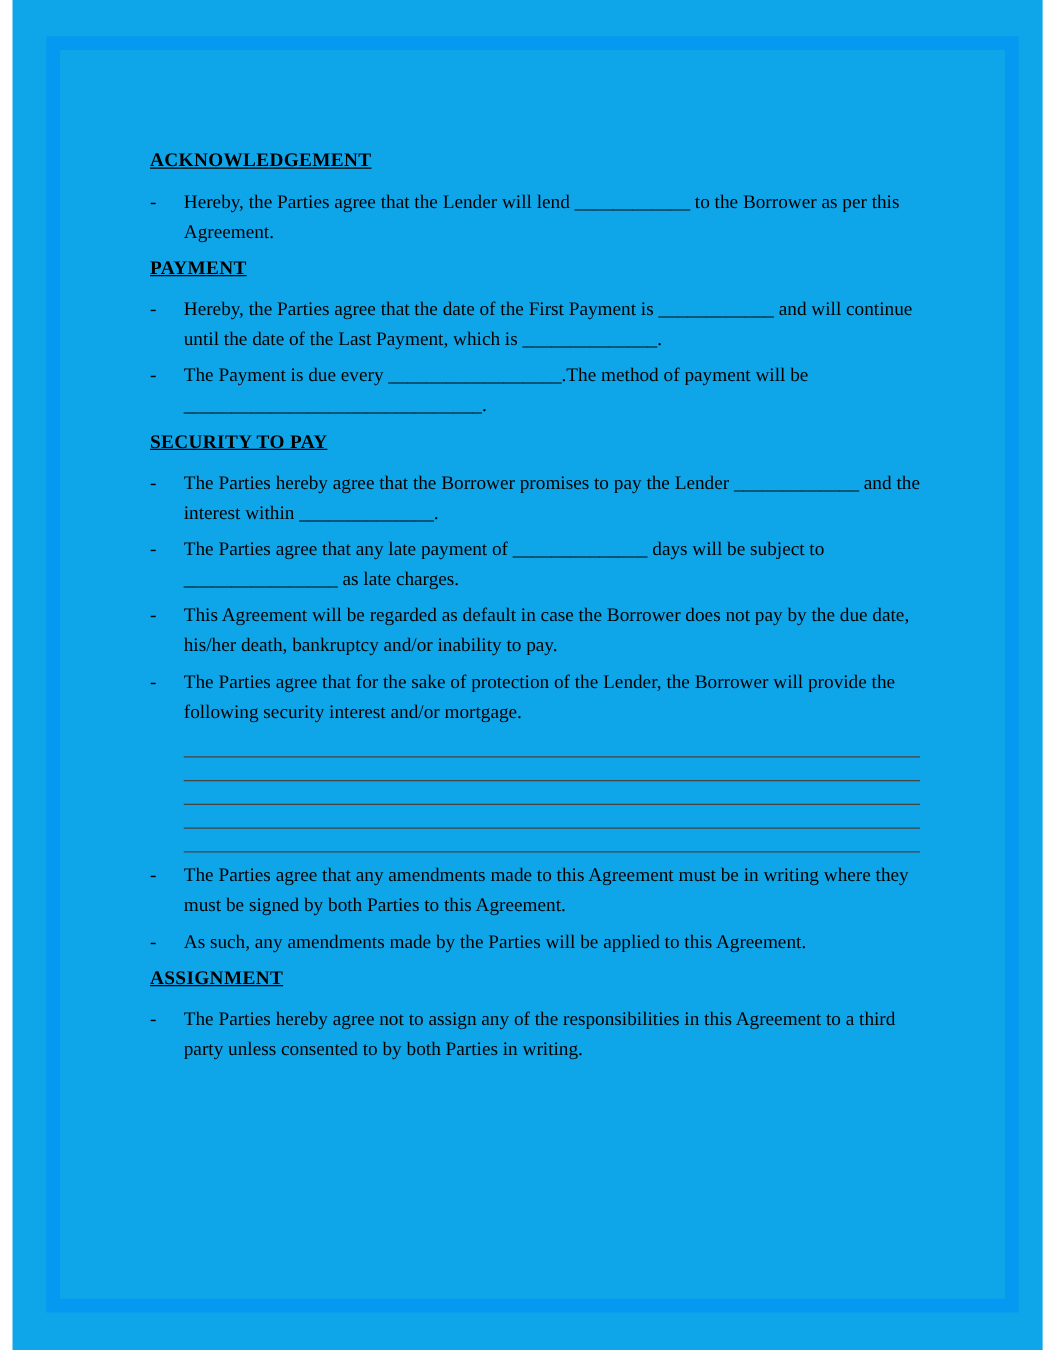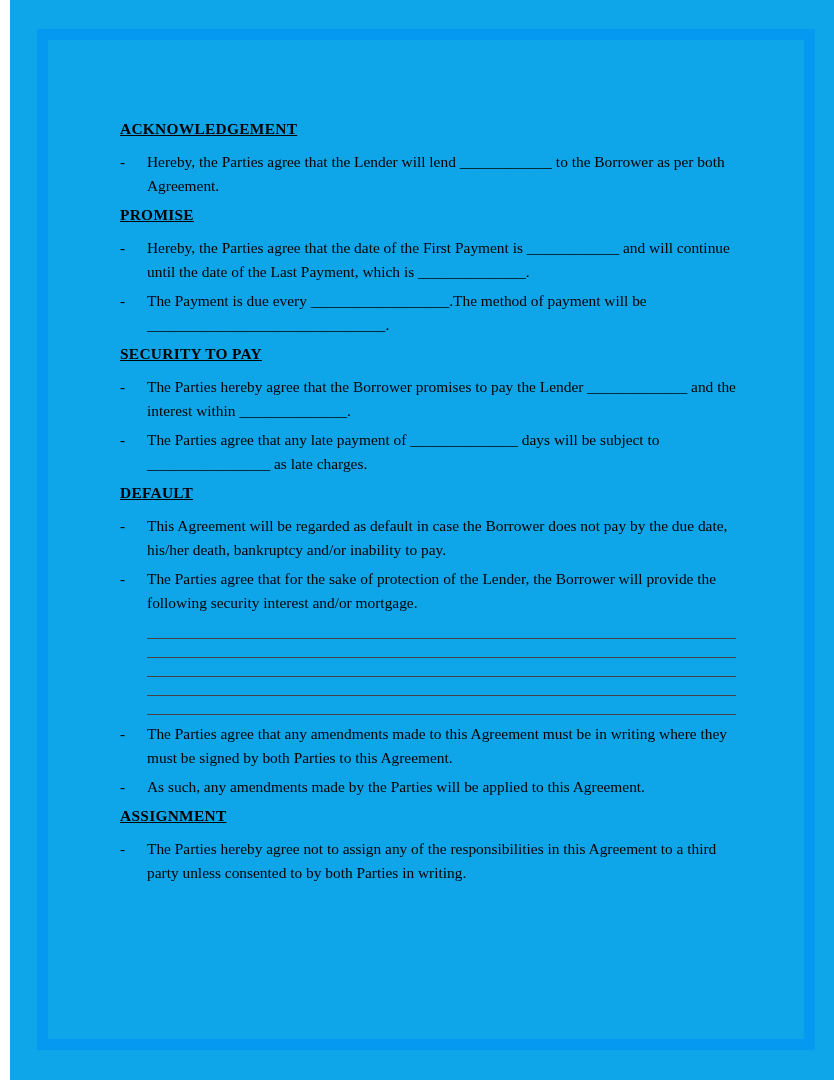--- a/index.html
+++ b/index.html
@@ -65,26 +65,26 @@
 
 <div class="page" style="background: #0ea5e9; margin-left: 10px;">
   <div class="frame" style="border-color: rgb(6, 153, 242);"></div>
 
   <div class="content">
 
     <div>
       <h2 class="heading">ACKNOWLEDGEMENT</h2>
       <div class="bullet">
         <span class="dash">-</span>
-        <p class="text">Hereby, the Parties agree that the Lender will lend ____________ to the Borrower as per both Agreement.</p>
+        <p class="text">Hereby, the Parties agree that the Lender will lend ____________ to the Borrower as per this Agreement.</p>
       </div>
     </div>
 
     <div>
-      <h2 class="heading">PROMISE</h2>
+      <h2 class="heading">PAYMENT</h2>
       <div class="bullet">
         <span class="dash">-</span>
         <p class="text">Hereby, the Parties agree that the date of the First Payment is ____________ and will continue until the date of the Last Payment, which is ______________.</p>
       </div>
       <div class="bullet">
         <span class="dash">-</span>
         <p class="text">The Payment is due every __________________.The method of payment will be _______________________________.</p>
       </div>
     </div>
 
@@ -97,21 +97,20 @@
     </div>
 
     <div>
       <div class="bullet">
         <span class="dash">-</span>
         <p class="text">The Parties agree that any late payment of ______________ days will be subject to ________________ as late charges.</p>
       </div>
     </div>
 
     <div>
-      <h2 class="heading">DEFAULT</h2>
       <div class="bullet">
         <span class="dash">-</span>
         <p class="text">This Agreement will be regarded as default in case the Borrower does not pay by the due date, his/her death, bankruptcy and/or inability to pay.</p>
       </div>
     </div>
 
     <div>
       <div class="bullet">
         <span class="dash">-</span>
         <p class="text">The Parties agree that for the sake of protection of the Lender, the Borrower will provide the following security interest and/or mortgage.</p>

